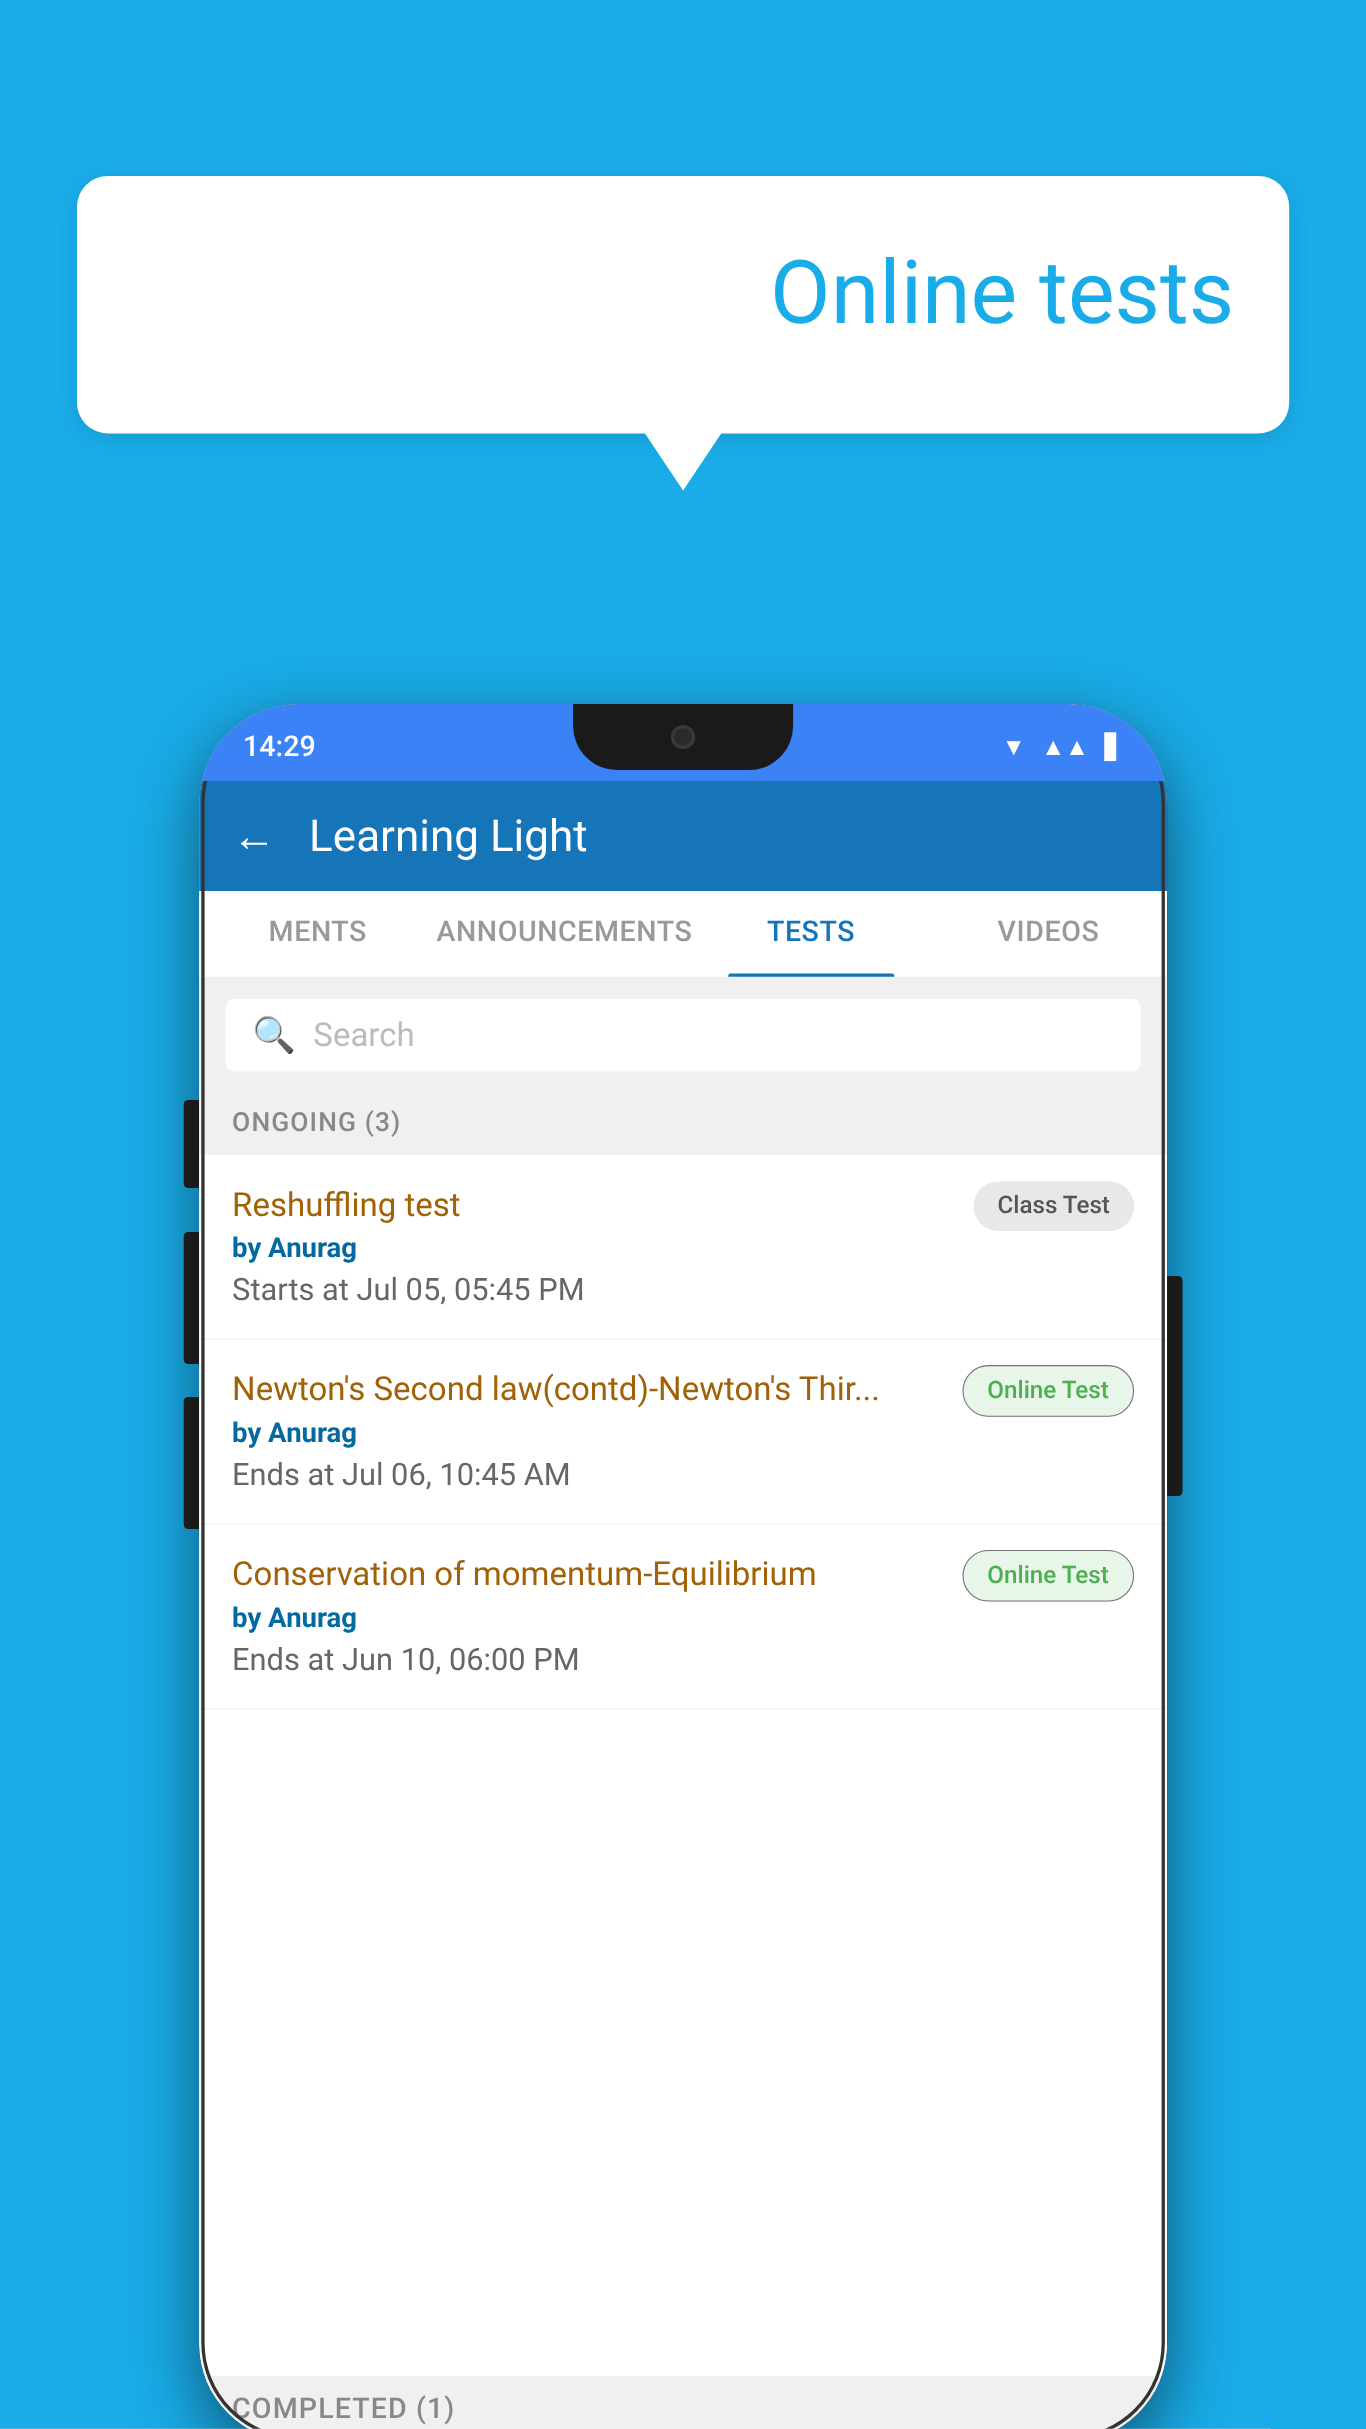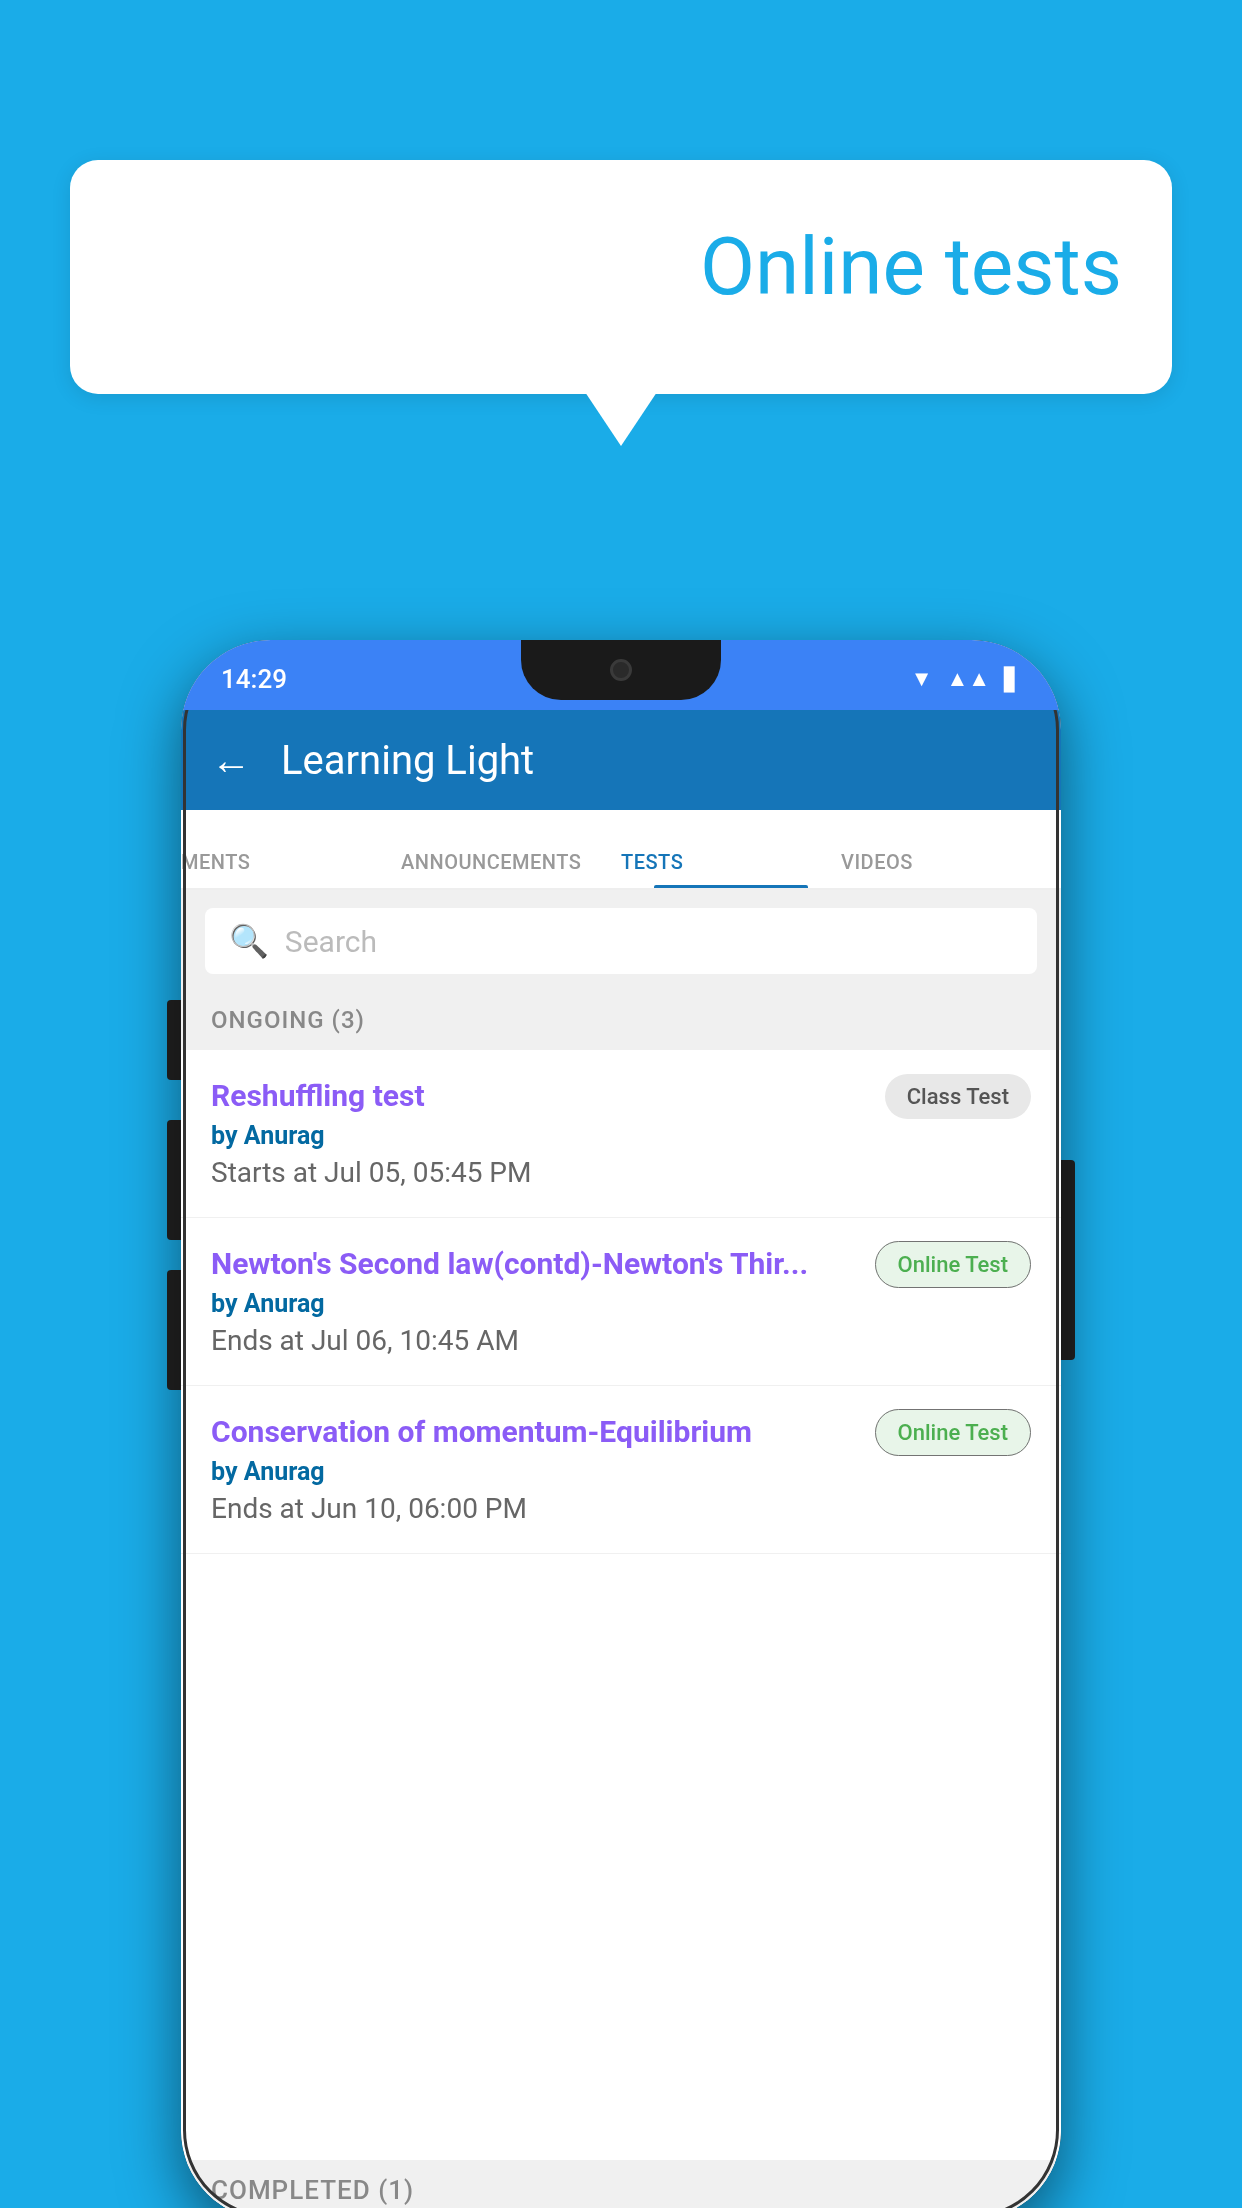--- a/index.html
+++ b/index.html
@@ -211,23 +211,23 @@
       left: 0;
       right: 0;
       height: 80px;
       background: white;
       display: flex;
       align-items: flex-end;
       border-bottom: 2px solid #eee;
     }
     .tab-item {
       flex: 1;
-      text-align: left;
-      padding-bottom: 14px;
-      font-size: 20px;
+      text-align: center;
+      padding-bottom: 26px;
+      font-size: 26px;
       color: #999;
       letter-spacing: 0.5px;
       font-weight: 500;
       position: relative;
       cursor: pointer;
     }
     .tab-item.active {
       color: #1575B8;
     }
     .tab-item.active::after {
@@ -300,22 +300,22 @@
       display: flex;
       align-items: flex-start;
       justify-content: space-between;
     }
     .test-item-left {
       flex: 1;
       padding-right: 20px;
     }
     .test-item-name {
       font-size: 30px;
-      font-weight: 700;
-      color: #8b5cf6;
+      font-weight: 400;
+      color: #a16207;
       margin-bottom: 8px;
     }
     .test-item-by {
       font-size: 25px;
       color: #0369a1;
       margin-bottom: 6px;
       font-weight: bold;
     }
     .test-item-time {
       font-size: 28px;

